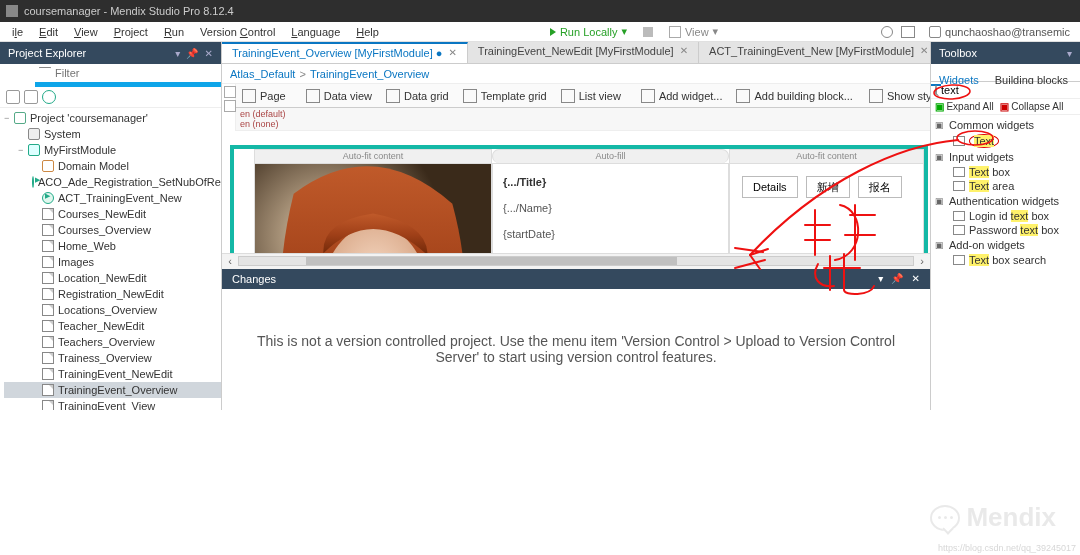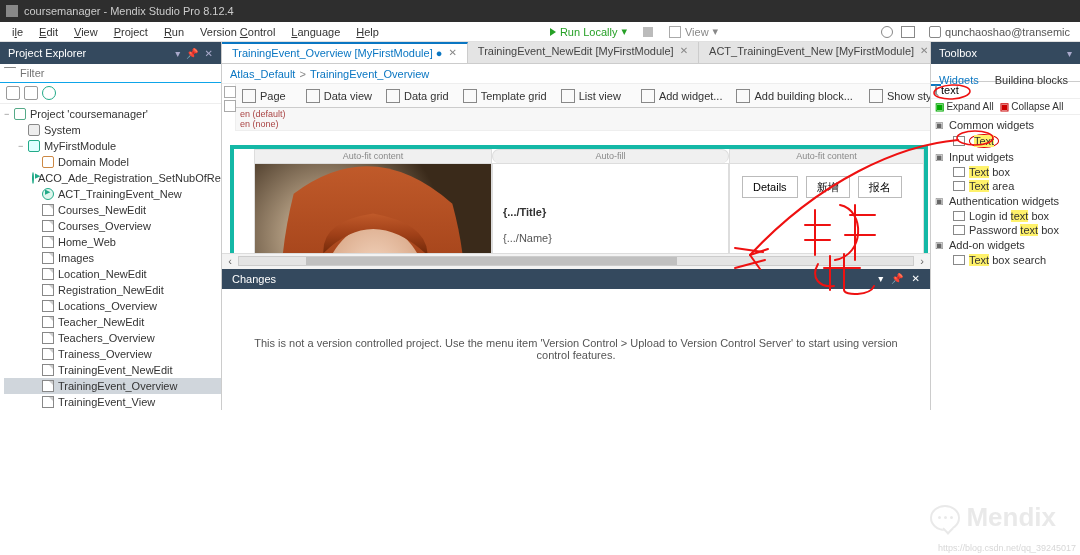--- a/index.html
+++ b/index.html
@@ -21,21 +21,21 @@
   .user-chip .u-ico { width:12px; height:12px; border:1px solid #888; border-radius:2px; }
   .cart-ico { width:14px; height:12px; border:1px solid #888; position:relative; }
   .gear-ico { width:12px; height:12px; border:1px solid #888; border-radius:50%; position:relative; }
 
   .main-row { display:flex; height: 368px; }
 
   .explorer-col { width: 222px; display:flex; flex-direction:column; border-right:1px solid #ccc; }
   .panel-header { background:#34495e; color:#fff; height:22px; display:flex; align-items:center; padding:0 8px; font-size:11px; }
   .panel-header .hdr-icons { margin-left:auto; display:flex; gap:6px; }
   .panel-header .hdr-icons span { color:#aac; font-size:10px; cursor:pointer; }
-  .filter-row { display:flex; align-items:center; padding:3px 4px; border-bottom:1px solid #0ea5e9; }
+  .filter-row { display:flex; align-items:center; padding:3px 4px; border-bottom:5px solid #0ea5e9;margin-left:35px; }
   .filter-row .f-ico { width:12px; height:12px; margin-right:4px; position:relative; }
   .filter-row .f-ico::before { content:""; position:absolute; width:10px; height:6px; border:1px solid #888; border-bottom:none; clip-path: polygon(0 0,100% 0,60% 100%,40% 100%);}
   .filter-row input { border:none; outline:none; flex:1; font-size:11px; }
   .tiny-icons { display:flex; gap:4px; border-bottom:1px solid #eee; padding:3px 6px; }
   .tiny-icons .t { width:14px; height:14px; border:1px solid #999; border-radius:2px; }
   .tiny-icons .sync { border-radius:50%; border-color:#2a8; }
 
   .tree { flex:1; overflow:auto; padding:2px 0 2px 4px; user-select:none; }
   .tree .node { display:flex; align-items:center; height:16px; padding:0 4px 0 0; white-space:nowrap; cursor:pointer; }
   .tree .node .exp { width:10px; color:#888; font-size:9px; }
@@ -78,33 +78,33 @@
   .ch1 { width:238px; }
   .ch2 { flex:1;border-radius:7px; }
   .ch3 { width:195px; }
   .canvas-row { display:flex; height:240px; }
   .cell { border:1px solid #ddd; }
   .cell.img { width:238px; background:linear-gradient(120deg,#d0a06a 0%,#e0c090 20%,#c06040 40%,#b05030 60%,#804020 80%,#402010 100%); position:relative; overflow:hidden;}
   .portrait { position:absolute; inset:0; }
   .portrait svg { width:100%; height:100%; }
   .cell.mid { flex:1; padding:12px 10px; display:flex; flex-direction:column; gap:14px; font-size:11px; color:#555;}
   .field { }
-  .field.bold { font-weight:bold; color:#333;margin-top:30px; }
+  .field.bold { font-weight:bold; color:#333; }
   .text-widget { border:2px solid #d9a400; background:#fffbe8; padding:3px 6px; font-size:11px; }
   .cell.right { width:195px; padding:12px; display:flex; gap:8px; }
   .cell.right button { height:22px; padding:0 10px; font-size:11px; border:1px solid #bbb; background:#fff; cursor:pointer; }
 
   .hscroll { height:16px; display:flex; align-items:center; background:#f3f3f3; border-top:1px solid #ddd; }
   .hscroll .arrow { width:16px; text-align:center; color:#666; cursor:pointer; }
   .hscroll .track { flex:1; height:10px; background:#e4e4e4; border:1px solid #ccc; position:relative; }
   .hscroll .thumb { position:absolute; left:10%; width:55%; height:100%; background:#c0c0c0; }
 
   .changes-hdr { background:#34495e; color:#fff; height:20px; display:flex; align-items:center; padding:0 10px; font-size:11px; }
   .changes-hdr .r { margin-left:auto; display:flex; gap:8px; font-size:10px; }
-  .vcs-msg { flex:1; display:flex; align-items:center; justify-content:center; font-size:11px; color:#555; padding:0 30px; text-align:center; }
+  .vcs-msg { flex:1; display:flex; align-items:center; justify-content:center; font-size:14px; color:#555; padding:0 30px; text-align:center; }
 
   .toolbox-col { width:150px; border-left:1px solid #ccc; display:flex; flex-direction:column; }
   .tb-tabs { display:flex; height:18px; font-size:11px; border-bottom:1px solid #ccc; }
   .tb-tabs div { padding:10px 8px; cursor:pointer; }
   .tb-tabs .active { border-bottom:2px solid #0a76c2; color:#0a76c2; }
   .tb-search { display:flex; align-items:center; padding:2px 4px; border-bottom:1px solid #eee; }
   .tb-search .s-ico { width:10px; height:10px; border:1px solid #888; border-radius:50%; position:relative; margin-right:4px;}
   .tb-search .s-ico::after{content:""; position:absolute; width:4px; height:1px; background:#888; transform:rotate(45deg); right:-3px; bottom:-1px;}
   .tb-search input { border:none; outline:none; flex:1; font-size:11px; }
   .tb-actions { display:flex; gap:6px; padding:2px 4px; font-size:10px; border-bottom:1px solid #eee; }

